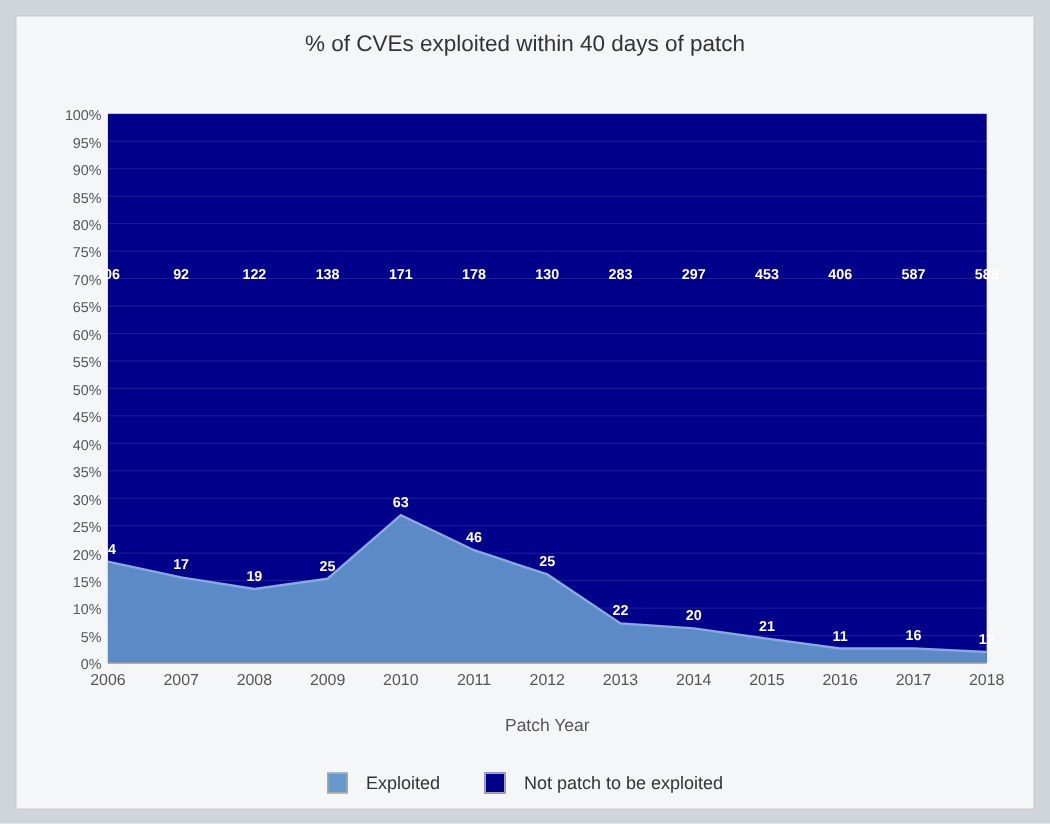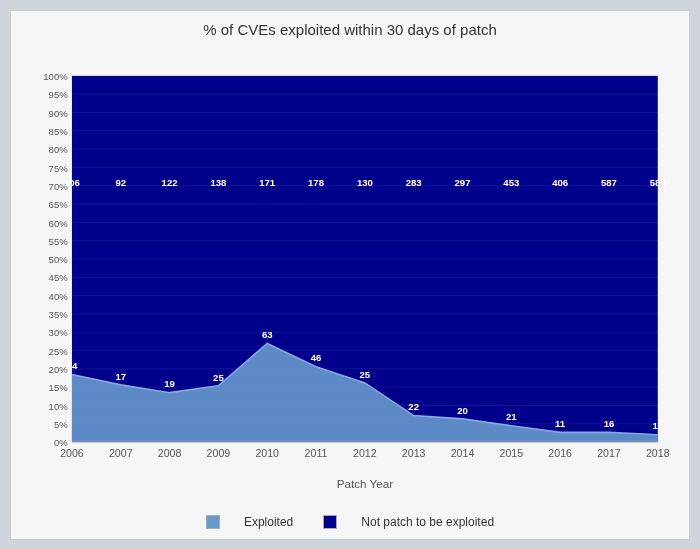--- a/index.html
+++ b/index.html
@@ -42,33 +42,33 @@
       display: flex;
       gap: 30px;
       align-items: center;
       margin-top: 4px;
       font-size: 12px;
       color: #333;
     }
     .legend-item {
       display: flex;
       align-items: center;
-      gap: 24px;
+      gap: 12px;
     }
     .legend-box {
       width: 14px;
       height: 14px;
       border: 1px solid #aaa;
     }
   </style>
 </head>
 <body>
 
 <div class="chart-container">
-  <div class="chart-title">% of CVEs exploited within 30 days of patch</div>
+  <div class="chart-title">% of CVEs exploited within 40 days of patch</div>
   <div class="chart-area">
     <svg class="chart-svg" id="mainChart" viewBox="0 0 620 400" preserveAspectRatio="xMidYMid meet">
         <rect x="48" y="10" width="552" height="345" fill="#00008b"></rect>
         <line x1="48" y1="355" x2="600" y2="355" stroke="rgba(255,255,255,0.15)" stroke-width="0.5"></line>
         <text x="44" y="359" text-anchor="end" font-size="9" fill="#555">0%</text>
         <line x1="48" y1="337.75" x2="600" y2="337.75" stroke="rgba(255,255,255,0.15)" stroke-width="0.5"></line>
         <text x="44" y="341.75" text-anchor="end" font-size="9" fill="#555">5%</text>
         <line x1="48" y1="320.5" x2="600" y2="320.5" stroke="rgba(255,255,255,0.15)" stroke-width="0.5"></line>
         <text x="44" y="324.5" text-anchor="end" font-size="9" fill="#555">10%</text>
         <line x1="48" y1="303.25" x2="600" y2="303.25" stroke="rgba(255,255,255,0.15)" stroke-width="0.5"></line>

